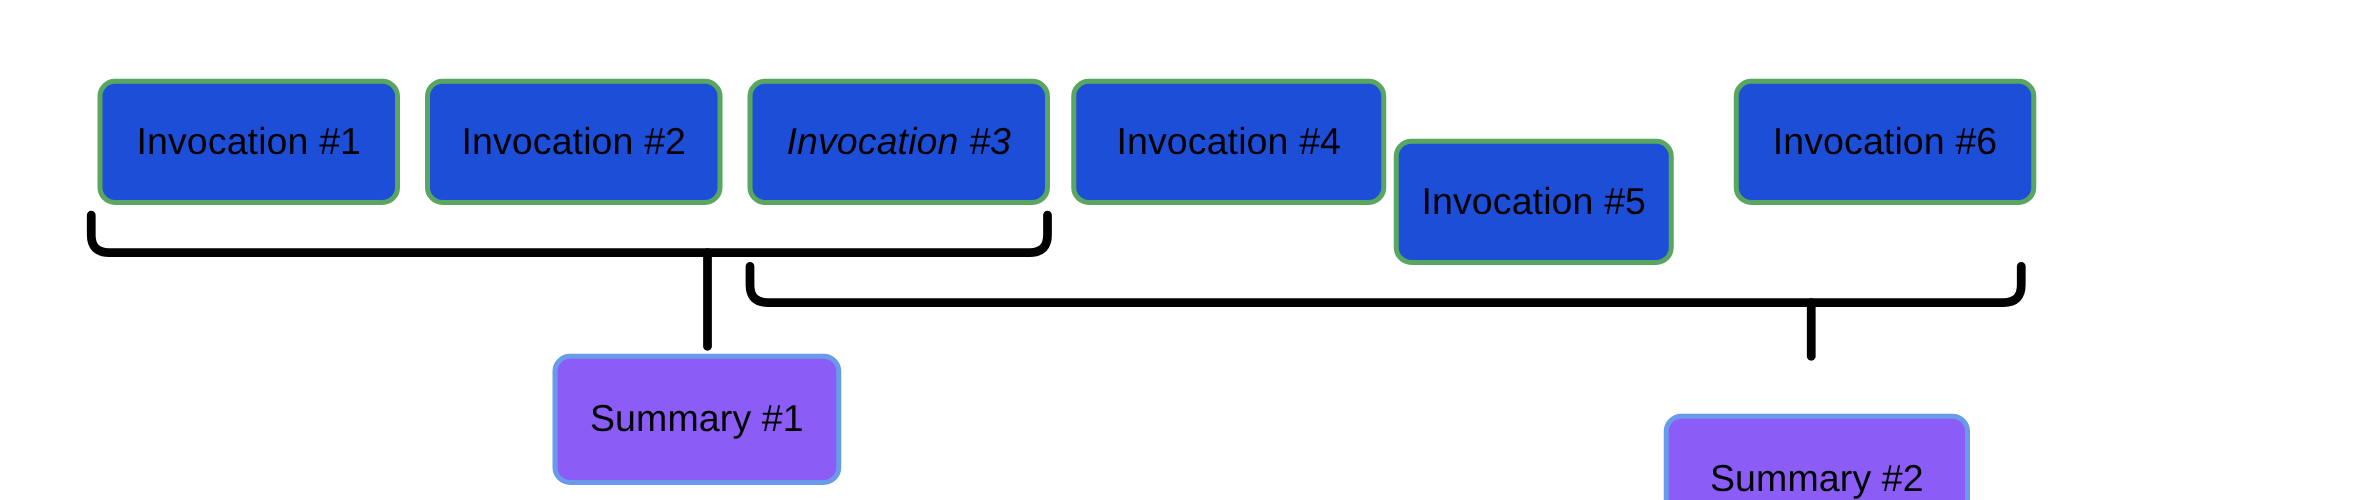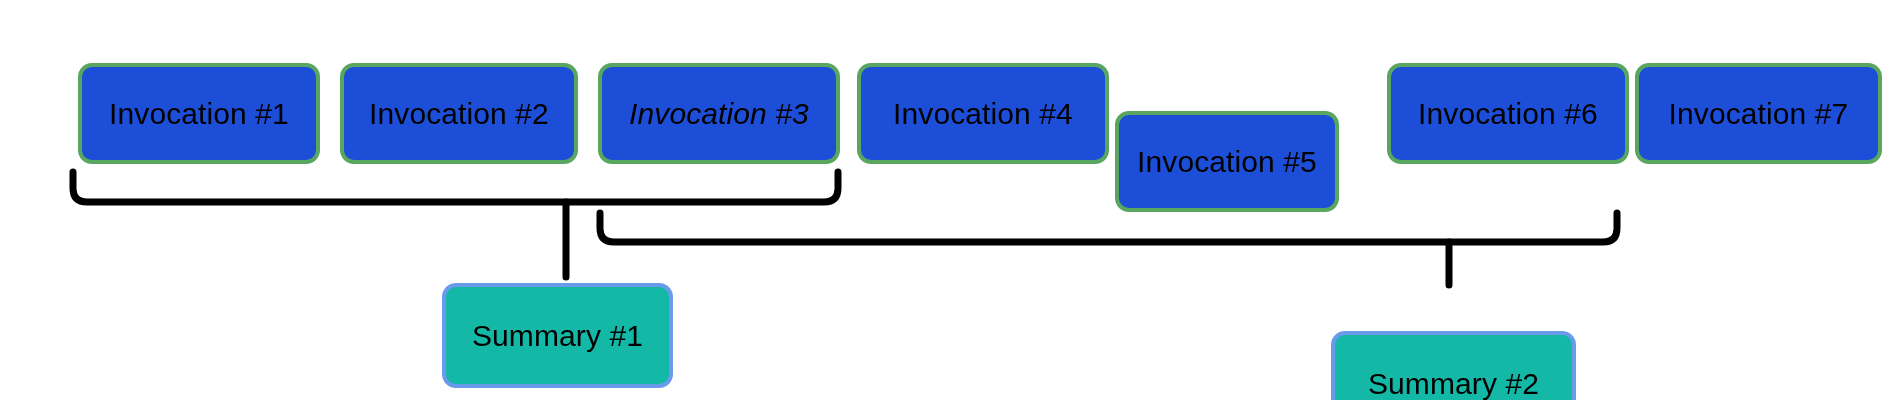--- a/index.html
+++ b/index.html
@@ -38,21 +38,21 @@
     letter-spacing: 0.1px;
     white-space: nowrap;
   }
   .node-invocation {
     background: #1d4ed8;
     border: 4px solid #58a65f;
     top: 63px;
     height: 101px;
   }
   .node-summary {
-    background: #14b8a6;
+    background: #8b5cf6;
     border: 4px solid #6a9bea;
     top: 283px;
     height: 105px;
   }
   .node-label {
     pointer-events: none;
   }
 </style>
 </head>
 <body>
@@ -83,23 +83,20 @@
   </div>
   <div class="node node-invocation" style="left:857px;width:252px;">
     <span class="node-label">Invocation #4</span>
   </div>
   <div class="node node-invocation" style="left:1115px;width:224px;margin-top:48px;">
     <span class="node-label">Invocation #5</span>
   </div>
   <div class="node node-invocation" style="left:1375px;width:242px;margin-left:12px;">
     <span class="node-label">Invocation #6</span>
   </div>
-  <div class="node node-invocation" style="left:1635px;width:247px;">
-    <span class="node-label">Invocation #7</span>
-  </div>
 
   <div class="node node-summary" style="left:442px;width:231px;">
     <span class="node-label">Summary #1</span>
   </div>
   <div class="node node-summary" style="left:1331px;width:245px;margin-top:48px;">
     <span class="node-label">Summary #2</span>
   </div>
 
 </div>
 

